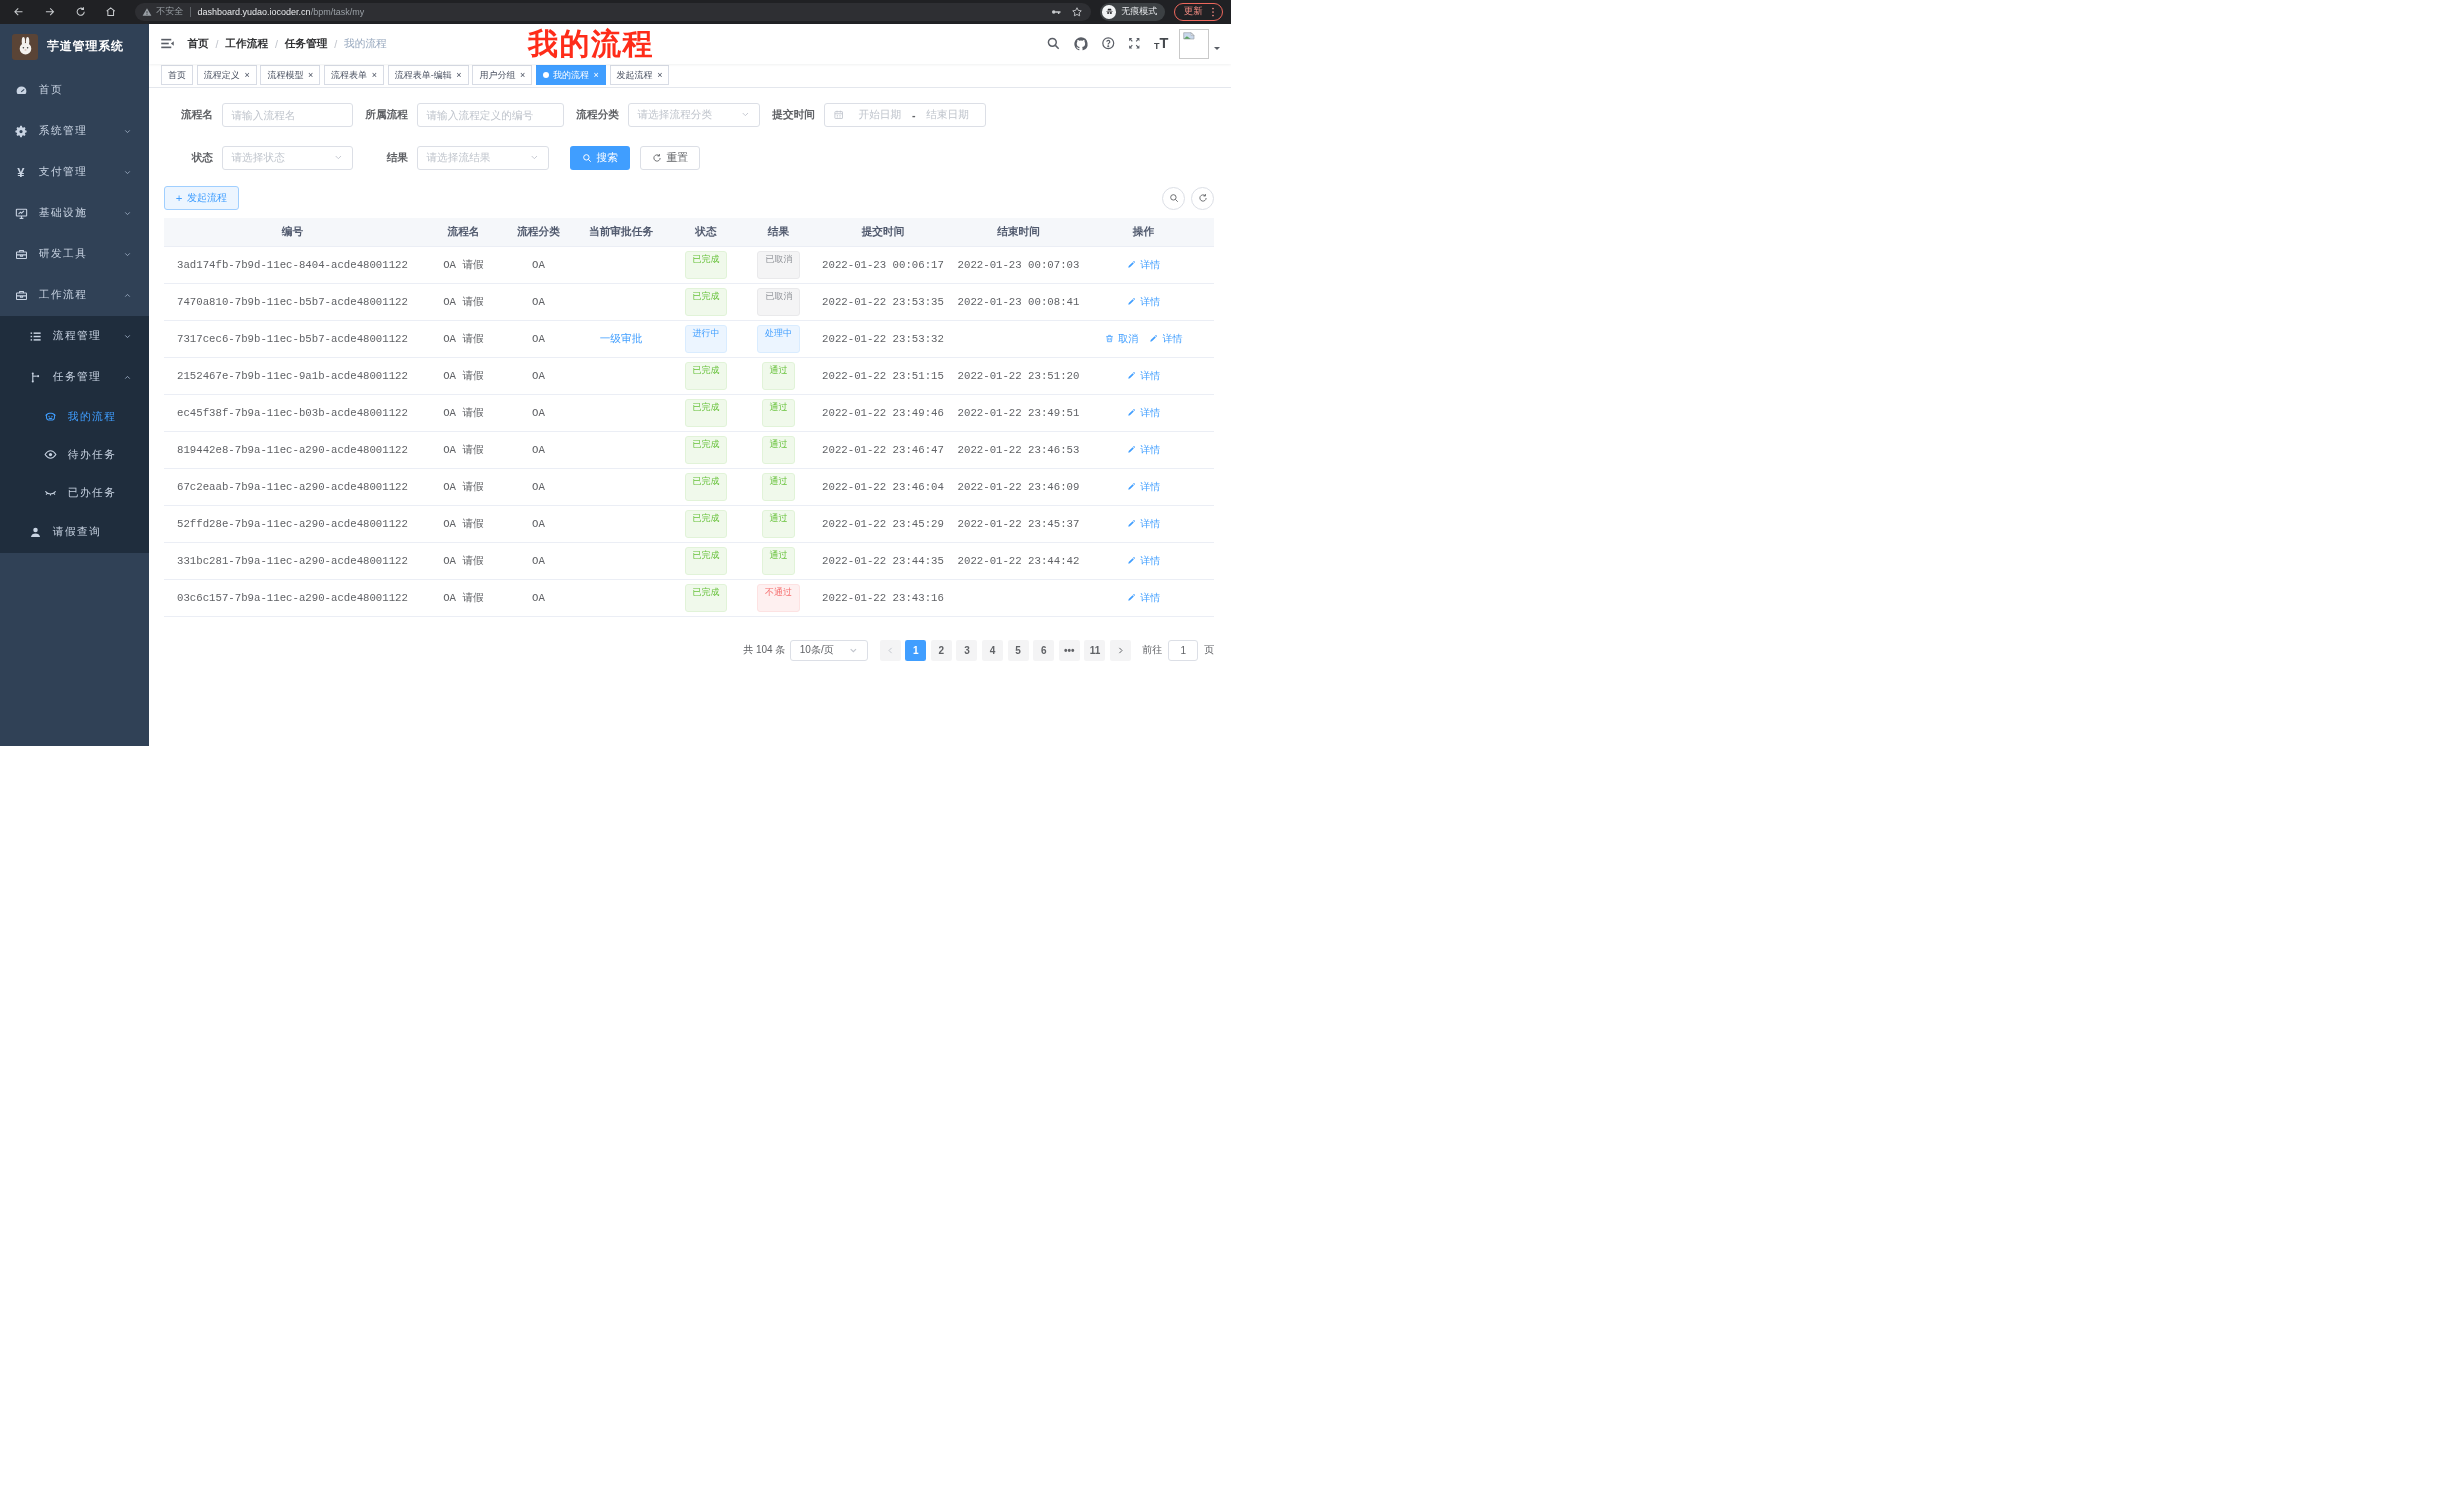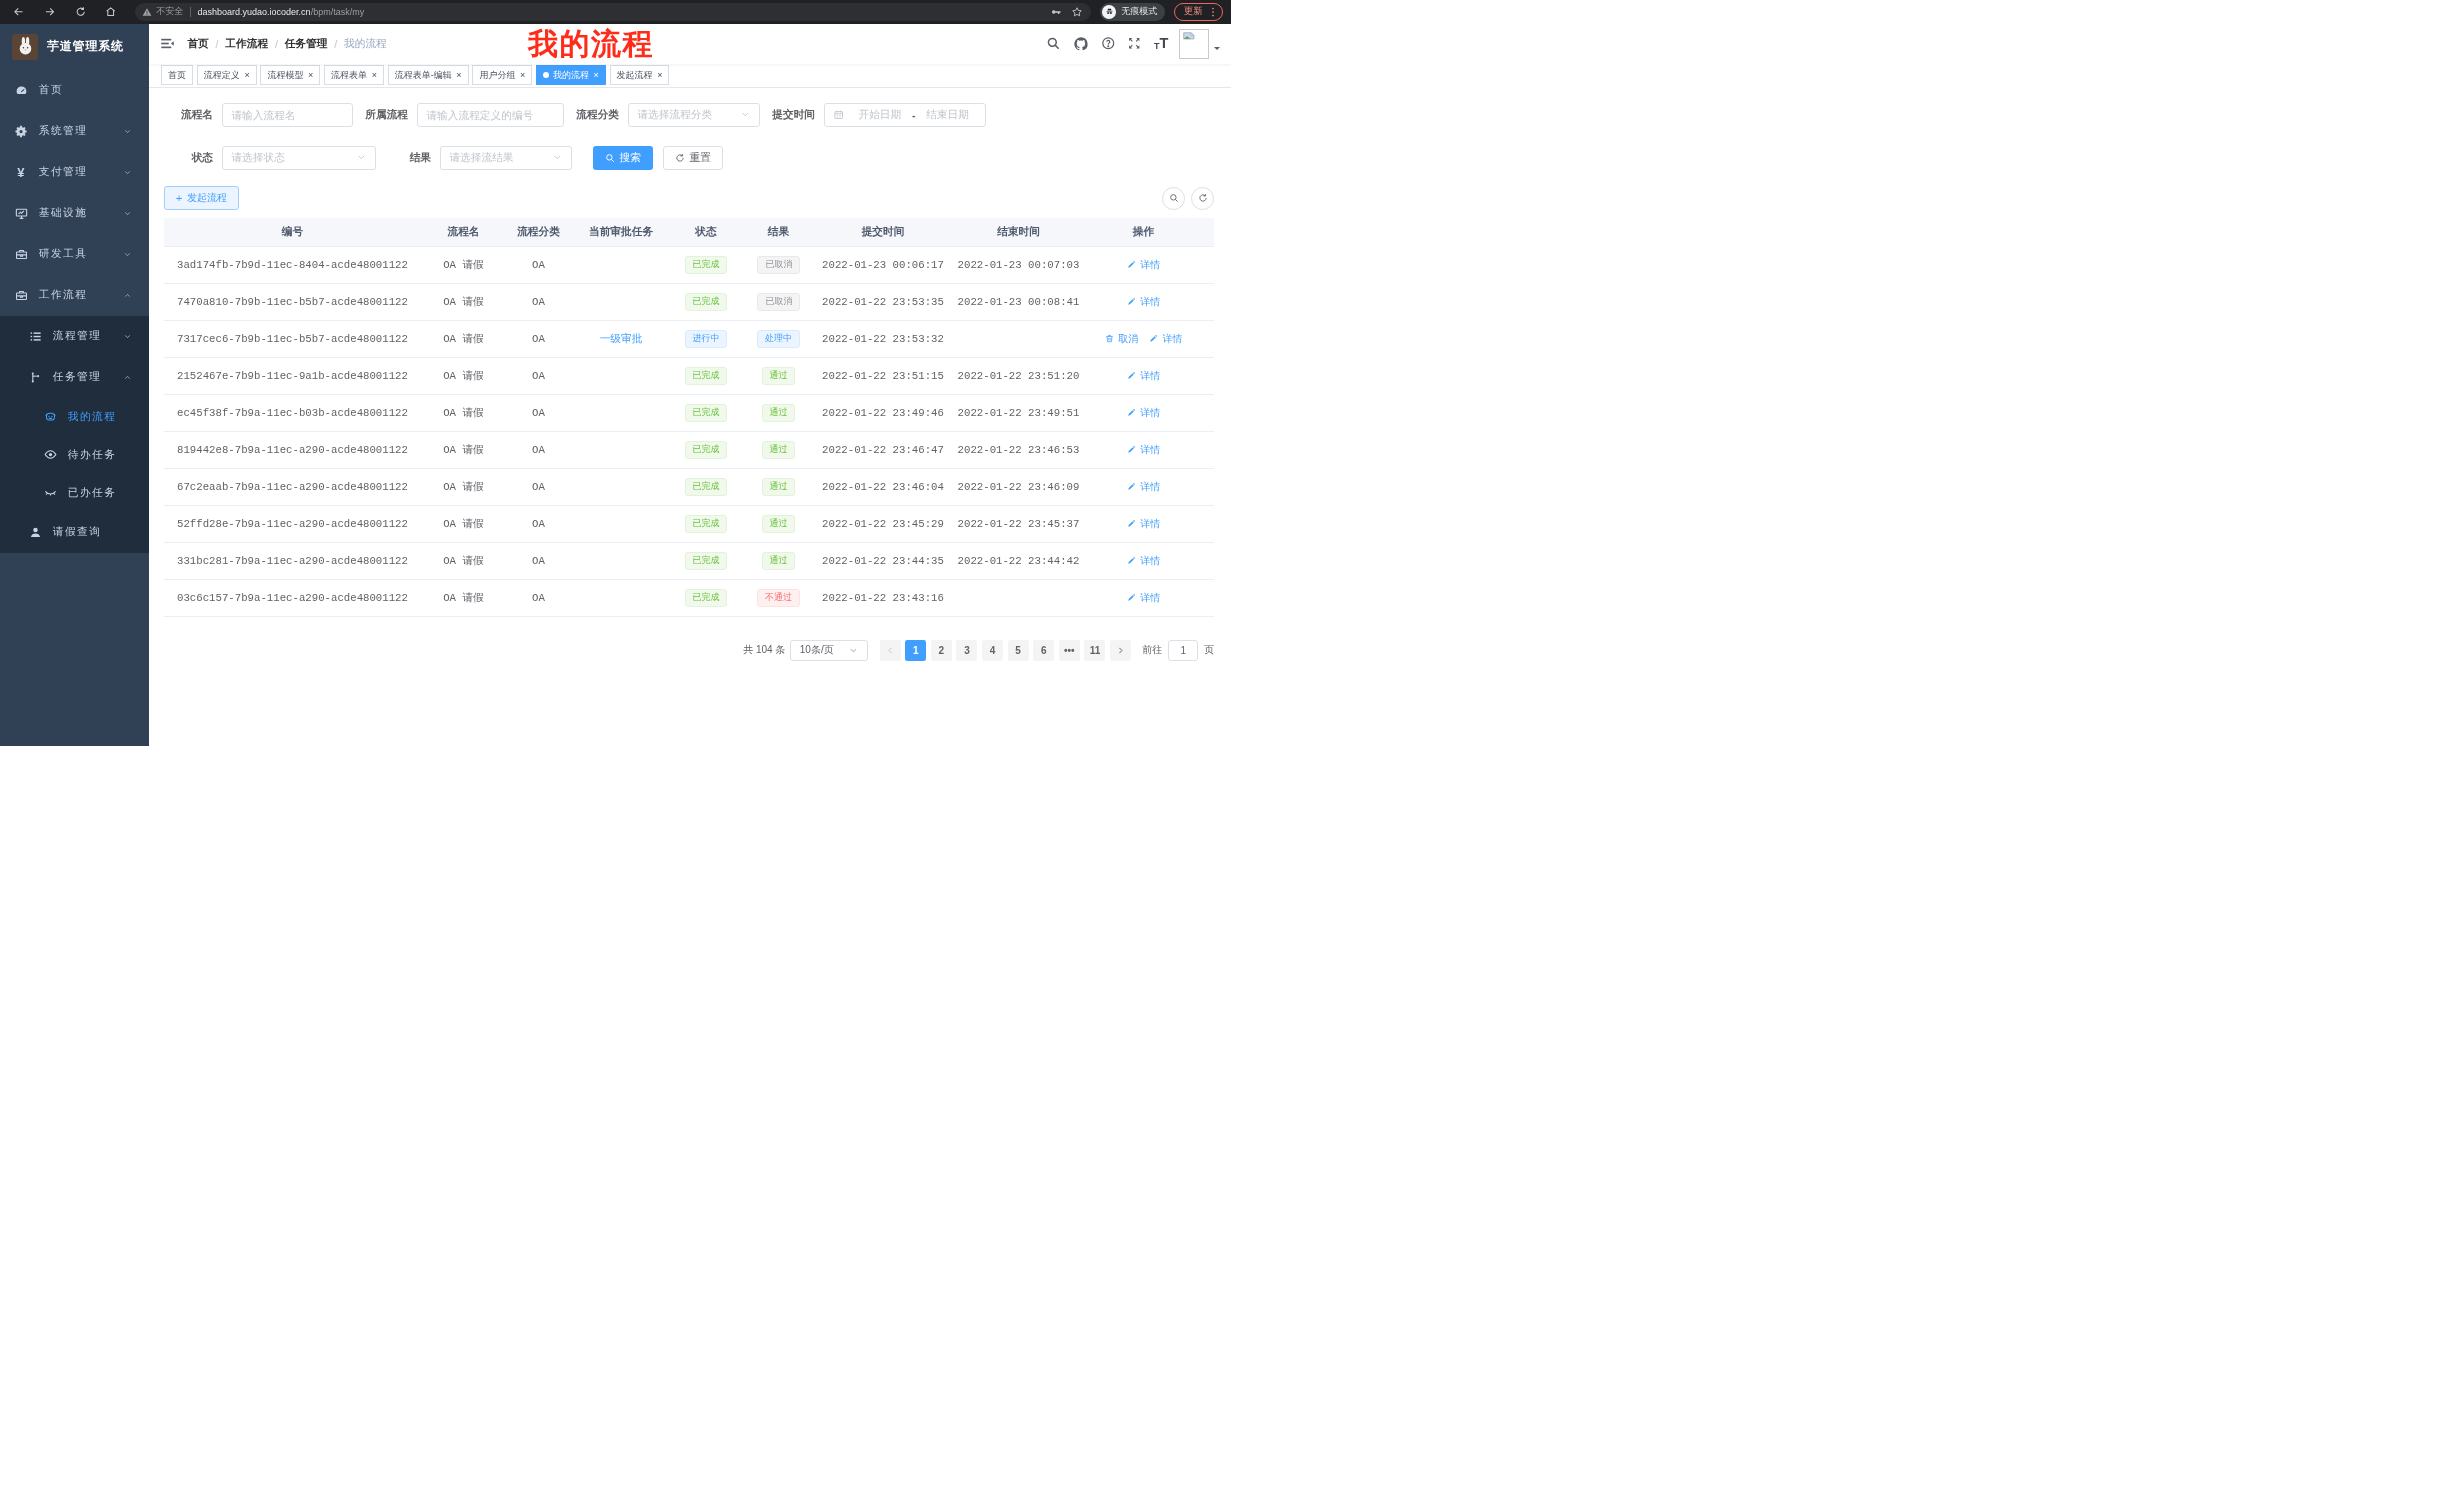--- a/index.html
+++ b/index.html
@@ -111,21 +111,21 @@
   .circle-btn svg { width:10px; height:10px; }
 
   
   .tbl { width:100%; }
   .trow { display:flex; align-items:center; border-bottom:0.8px solid #ebeef5; }
   .trow.head { background:#f5f7fa; height:29px; border-bottom:0.8px solid #ebeef5; }
   .trow.body { height:37px;font-family:Liberation Mono, monospace; }
   .tcell { text-align:center; font-size:10.7px; color:#606266; overflow:hidden; white-space:nowrap;
     flex:none; padding:0 3px; }
   .trow.head .tcell { font-weight:bold; color:#515a6e; }
-  .badge { display:inline-block; height:18px; line-height:16.7px; padding:0 6.8px; font-size:9px;
+  .badge { display:inline-block; height:28px; line-height:16.7px; padding:0 6.8px; font-size:9px;
     border-radius:3px; border:0.8px solid transparent; }
   .badge.success { color:#67c23a; background:#f0f9eb; border-color:#e1f3d8; }
   .badge.info    { color:#909399; background:#f4f4f5; border-color:#e9e9eb;padding-left:8px; }
   .badge.primary { color:#409eff; background:#ecf5ff; border-color:#d9ecff; }
   .badge.danger  { color:#f56c6c; background:#fef0f0; border-color:#fde2e2; }
   .task-link { color:#409eff; cursor:pointer; }
   .op-link { color:#409eff; font-size:10px; display:inline-flex; align-items:center; cursor:pointer; margin:0 5.3px; }
   .op-link svg { width:9px; height:9px; margin-right:2.3px; }
 
   
@@ -517,21 +517,21 @@
             <span class="ph">开始日期</span>
             <span class="dash">-</span>
             <span class="ph">结束日期</span>
             </span>
         </div>
       </div>
 
       <div class="frow" style="margin-bottom:16.7px;">
         <div class="fitem">
           <span class="flabel w64">状态</span>
-          <span class="fctl" style="width:154px;">
+          <span class="fctl" style="width:131px;">
             <span class="ph">请选择状态</span>
             <span class="ico sel-caret">
               <svg viewBox="0 0 24 24" fill="none" stroke="currentColor" stroke-width="2">
                   <path d="M6 9l6 6 6-6"></path>
                 </svg>
               </span>
             </span>
         </div>
         <div class="fitem" style="margin-left:12px;">
           <span class="flabel w56">结果</span>

